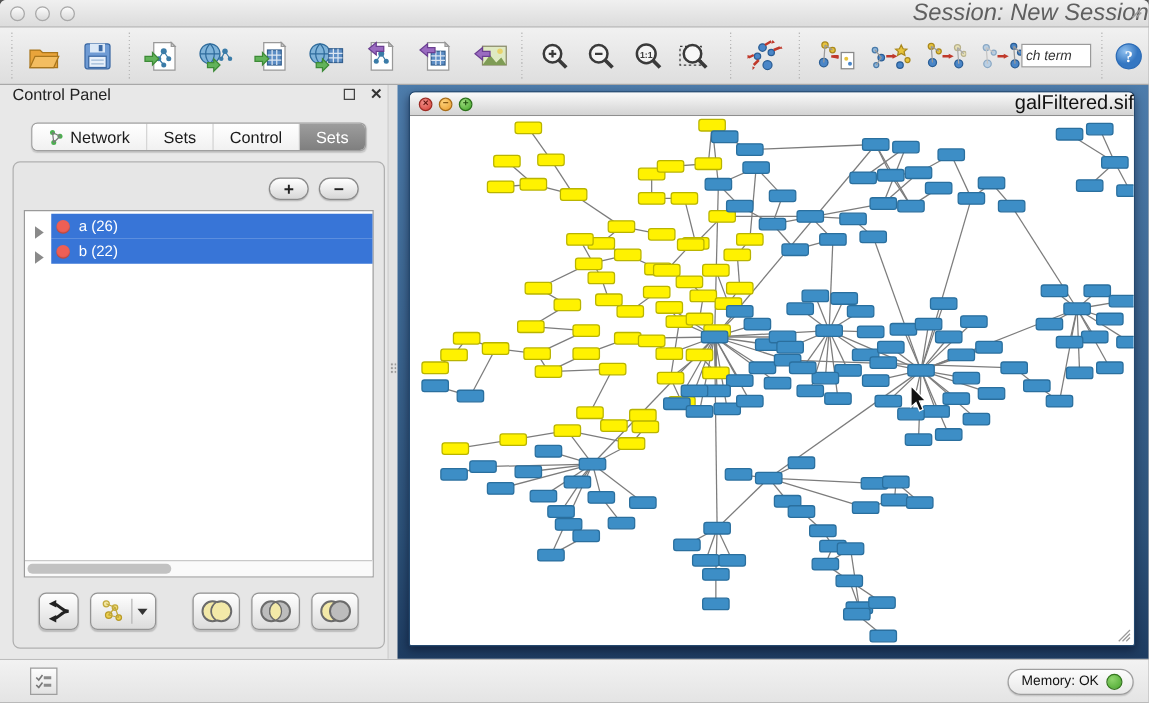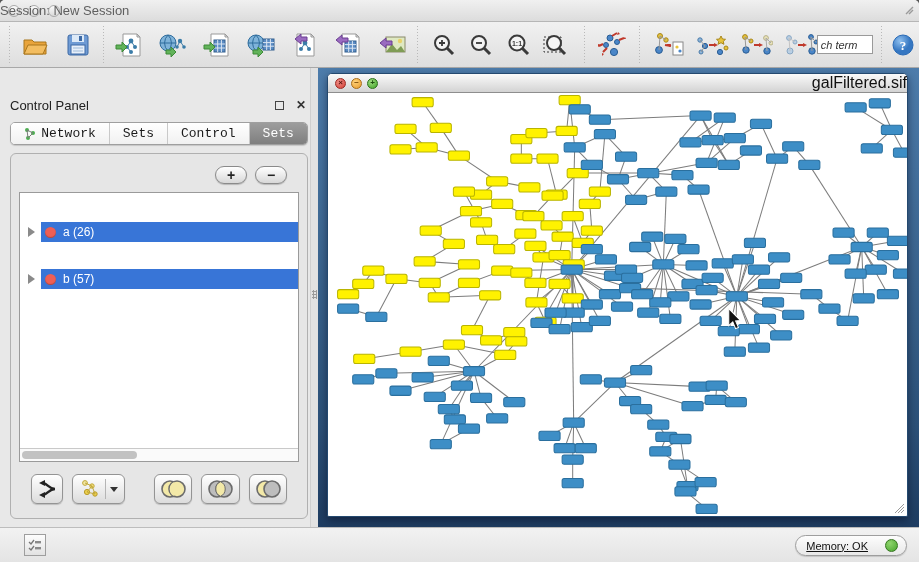--- a/index.html
+++ b/index.html
@@ -4,52 +4,52 @@
 <style>
   * { margin:0; padding:0; box-sizing:border-box; }
   html,body { width:919px; height:562px; overflow:hidden; }
   body { font-family:"Liberation Sans", sans-serif; background:#555; }
   .app { width:919px; height:562px; display:flex; flex-direction:column; background:#ececec; border-radius:5px 5px 0 0; overflow:hidden; }
 
   
   .titlebar { height:22px; background:linear-gradient(#f0f0f0,#dcdcdc); border-bottom:1px solid #b6b6b6; position:relative; display:flex; align-items:center; flex:0 0 22px; }
   .lights { display:flex; gap:8px; margin-left:8px; }
   .light { width:12px; height:12px; border-radius:50%; border:1px solid #a9a9a9; background:linear-gradient(#fcfcfc,#d9d9d9); }
-  .win-title { position:absolute; left:0; right:0; text-align:left; font-size:13px; color:#5f5f5f; }
+  .win-title { position:absolute; left:0; right:0; text-align:right; font-size:19px; color:#5f5f5f;font-style:italic; }
   .grippy { position:absolute; right:4px; top:5px; }
 
   
   .toolbar { height:46px; flex:0 0 46px; background:linear-gradient(#f1f1f1,#dedede); border-bottom:1px solid #a8a8a8; display:flex; align-items:center; padding:0 4px; }
   .tb-sep { width:2px; align-self:stretch; margin:4px 5px; background-image:repeating-linear-gradient(#b9b9b9 0 1px, transparent 1px 3px); background-size:1px 100%; background-repeat:no-repeat; background-position:center; }
   .tb-btn { width:34px; height:34px; display:flex; align-items:center; justify-content:center; border-radius:4px; }
   .search-box { width:56px; height:19px; border:1px solid #9a9a9a; background:#fff; font-style:italic; font-size:11px; color:#333; padding:0 3px; font-family:"Liberation Sans",sans-serif; }
 
   
   .main { flex:1; display:flex; min-height:0; }
 
   
   .cpanel { width:318px; flex:0 0 318px; background:#e8e8e8; display:flex; flex-direction:column; position:relative; }
-  .cp-head { height:26px; display:flex; align-items:center; padding:0 10px; font-size:13px; color:#222;margin-top:24px; }
+  .cp-head { height:26px; display:flex; align-items:flex-start; padding:0 10px; font-size:13px; color:#222; }
   .cp-head .sp { flex:1; }
   .cp-headbtn { width:14px; height:14px; display:flex; align-items:center; justify-content:center; margin-left:8px; color:#333; font-size:12px; }
   .float-box { width:9px; height:9px; border:1.5px solid #444; }
 
   .tabbar { display:flex; justify-content:center; margin:4px 8px 6px; }
-  .seg { display:flex; border:1px solid #9f9f9f; border-radius:5px; overflow:hidden; background:#fff; box-shadow:0 1px 1px rgba(0,0,0,.15);font-family:Liberation Mono, monospace; }
+  .seg { display:flex; border:1px solid #9f9f9f; border-radius:5px; overflow:hidden; background:#fff; box-shadow:0 1px 1px rgba(0,0,0,.15); }
   .seg-item { display:flex; align-items:center; gap:5px; padding:3px 13px; font-size:13px; color:#1a1a1a; border-right:1px solid #c9c9c9; background:linear-gradient(#ffffff,#f1f1f1); }
   .seg-item:last-child { border-right:none;text-align:center; }
   .seg-item.active { background:linear-gradient(#9d9d9d,#7f7f7f); color:#fff; }
 
   .cp-body { flex:1; margin:2px 10px 8px; border:1px solid #b0b0b0; border-radius:6px; background:#e6e6e6; display:flex; flex-direction:column; padding:8px; min-height:0; }
   .pm-row { display:flex; justify-content:flex-end; gap:8px; padding:4px 12px 8px; }
   .pm-btn { width:32px; height:18px; border:1px solid #8a8a8a; border-radius:9px; background:linear-gradient(#ffffff,#d7d7d7); font-size:14px; font-weight:bold; color:#222; display:flex; align-items:center; justify-content:center; line-height:1; box-shadow:0 1px 1px rgba(0,0,0,.2); }
 
   .setlist { flex:1; background:#fff; border:1px solid #9a9a9a; display:flex; flex-direction:column; min-height:0; }
   .set-rows { flex:1; padding-top:2px; }
-  .set-row { height:20px; display:flex; align-items:center;margin-top:27px; }
+  .set-row { height:20px; display:flex; align-items:flex-end; }
   .tri { width:0; height:0; border-left:7px solid #8a8a8a; border-top:5px solid transparent; border-bottom:5px solid transparent; margin-left:8px; }
   .row-hl { flex:1; height:100%; background:#3875d7; display:flex; align-items:center; margin-left:6px; }
   .red-dot { width:11px; height:11px; border-radius:50%; background:#ee5f55; margin:0 7px 0 4px; box-shadow:inset 0 -1px 1px rgba(0,0,0,.25); }
   .row-label { color:#fff; font-size:12px; }
   .hscroll { height:13px; border-top:1px solid #c9c9c9; display:flex; align-items:center; padding:0 2px; background:#fafafa; }
   .hthumb { width:42%; height:8px; border-radius:4px; background:#c2c2c2; }
 
   .cp-btnrow { display:flex; align-items:center; padding:12px 12px 6px; gap:9px; }
   .cbtn { height:30px; border:1px solid #949494; border-radius:6px; background:linear-gradient(#ffffff,#dcdcdc); display:flex; align-items:center; justify-content:center; box-shadow:0 1px 1px rgba(0,0,0,.18); }
   .cbtn.w1 { width:40px; }
@@ -72,21 +72,21 @@
   .nw-min { background:radial-gradient(circle at 35% 30%,#ffd27a,#e89c2e); border:1px solid #a86d17; color:#7a4c0a; }
   .nw-max { background:radial-gradient(circle at 35% 30%,#9fdc7f,#3fa327); border:1px solid #2b711a; color:#1c4f0e; }
   .nw-title { position:absolute; left:0; right:0; text-align:right; font-size:16px; color:#111; }
   .nw-canvas { flex:1; position:relative; background:#fff; border-radius:0 0 2px 2px; overflow:hidden; }
   .nw-canvas svg.graph { width:100%; height:100%; display:block; }
   .resize-grip { position:absolute; right:2px; bottom:2px; }
 
   
   .statusbar { height:35px; flex:0 0 35px; background:linear-gradient(#f2f2f2,#e4e4e4); border-top:1px solid #bdbdbd; display:flex; align-items:center; padding:0 12px; }
   .task-btn { width:22px; height:22px; border:1px solid #9e9e9e; background:linear-gradient(#fdfdfd,#e2e2e2); display:flex; align-items:center; justify-content:center; margin-left:12px; }
-  .mem-pill { margin-left:auto; border:1px solid #9e9e9e; border-radius:12px; background:linear-gradient(#fdfdfd,#e8e8e8); padding:3px 8px 3px 10px; display:flex; align-items:flex-end; gap:17px; font-size:11px; color:#111; box-shadow:0 1px 1px rgba(0,0,0,.15);text-decoration:underline; }
+  .mem-pill { margin-left:auto; border:1px solid #9e9e9e; border-radius:12px; background:linear-gradient(#fdfdfd,#e8e8e8); padding:3px 8px 3px 10px; display:flex; align-items:flex-start; gap:6px; font-size:11px; color:#111; box-shadow:0 1px 1px rgba(0,0,0,.15); }
   .mem-led { width:13px; height:13px; border-radius:50%; background:radial-gradient(circle at 35% 30%,#8fd56d,#49a52e); border:1px solid #35761f; }
 </style>
 </head>
 <body>
 
 <div class="app">
 
   <div class="titlebar">
     <div class="lights">
       <div class="light"></div>
@@ -343,21 +343,21 @@
               <span class="tri"></span>
               <span class="row-hl">
                   <span class="red-dot"></span>
                   <span class="row-label">a (26)</span>
                 </span>
             </div>
             <div class="set-row">
               <span class="tri"></span>
               <span class="row-hl">
                   <span class="red-dot"></span>
-                  <span class="row-label">b (57)</span>
+                  <span class="row-label">b (22)</span>
                 </span>
             </div>
           </div>
           <div class="hscroll">
               <div class="hthumb"></div>
             </div>
         </div>
         <div class="cp-btnrow">
           <div class="cbtn w1">
             <svg width="22" height="20">

